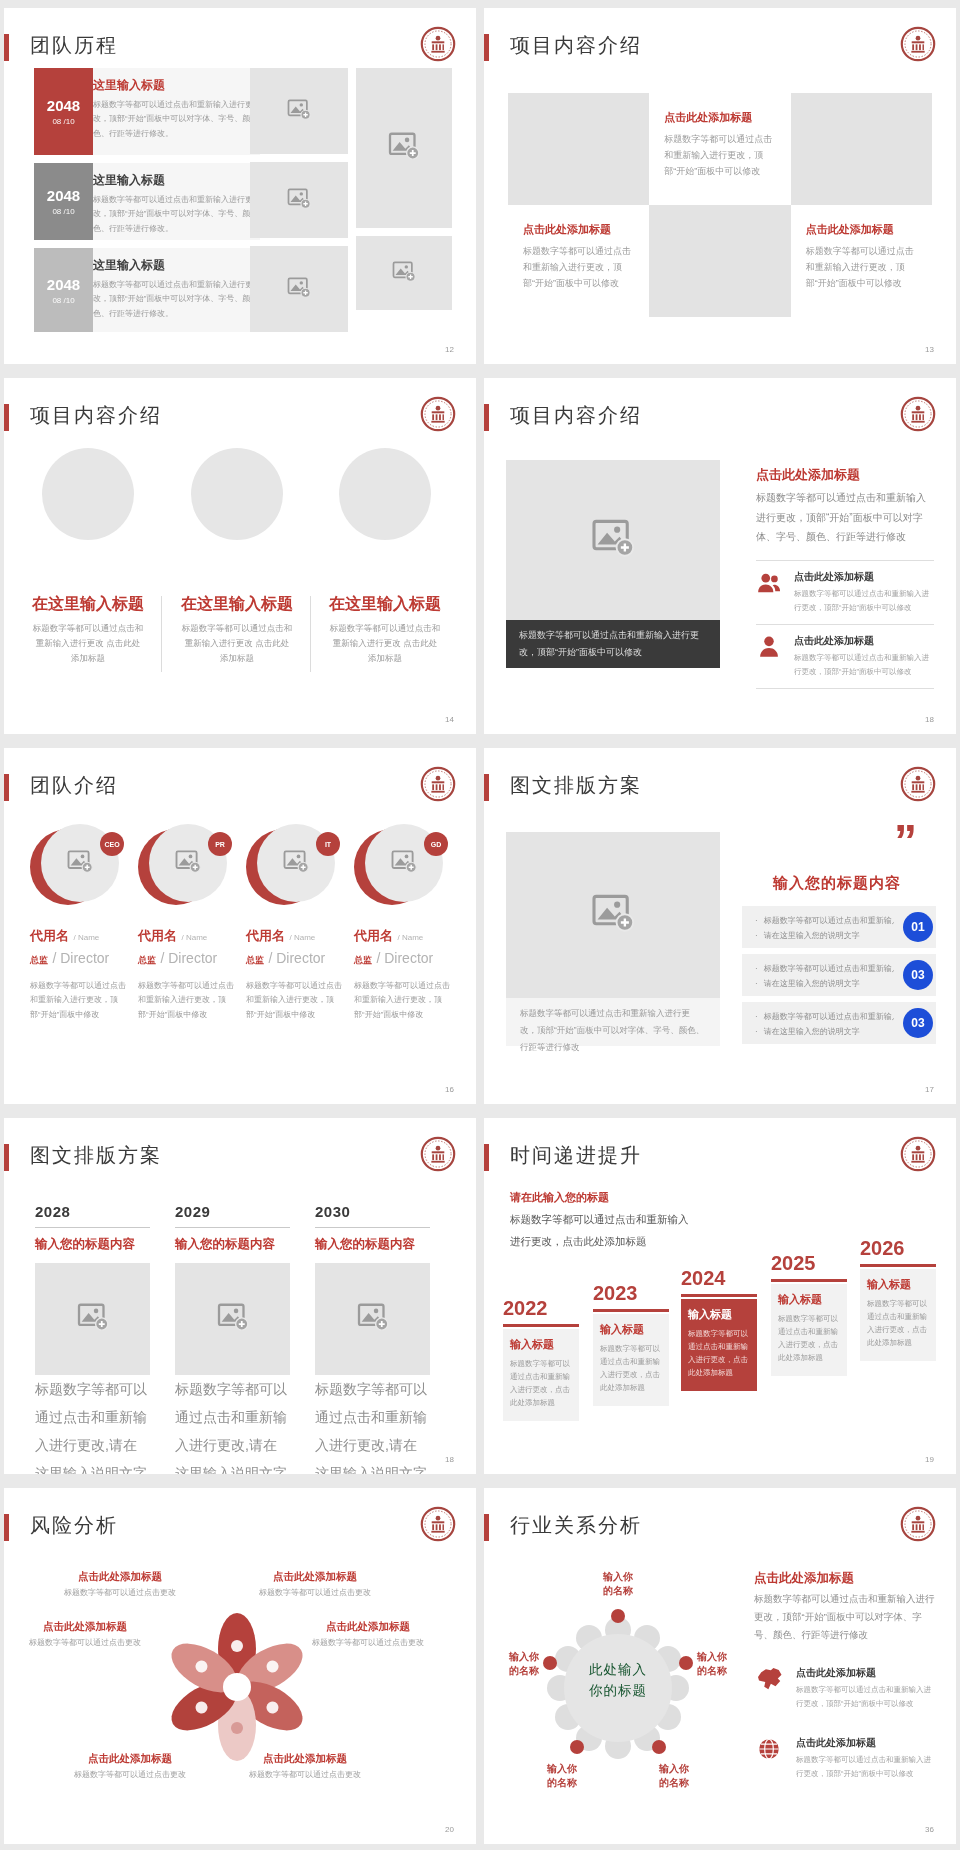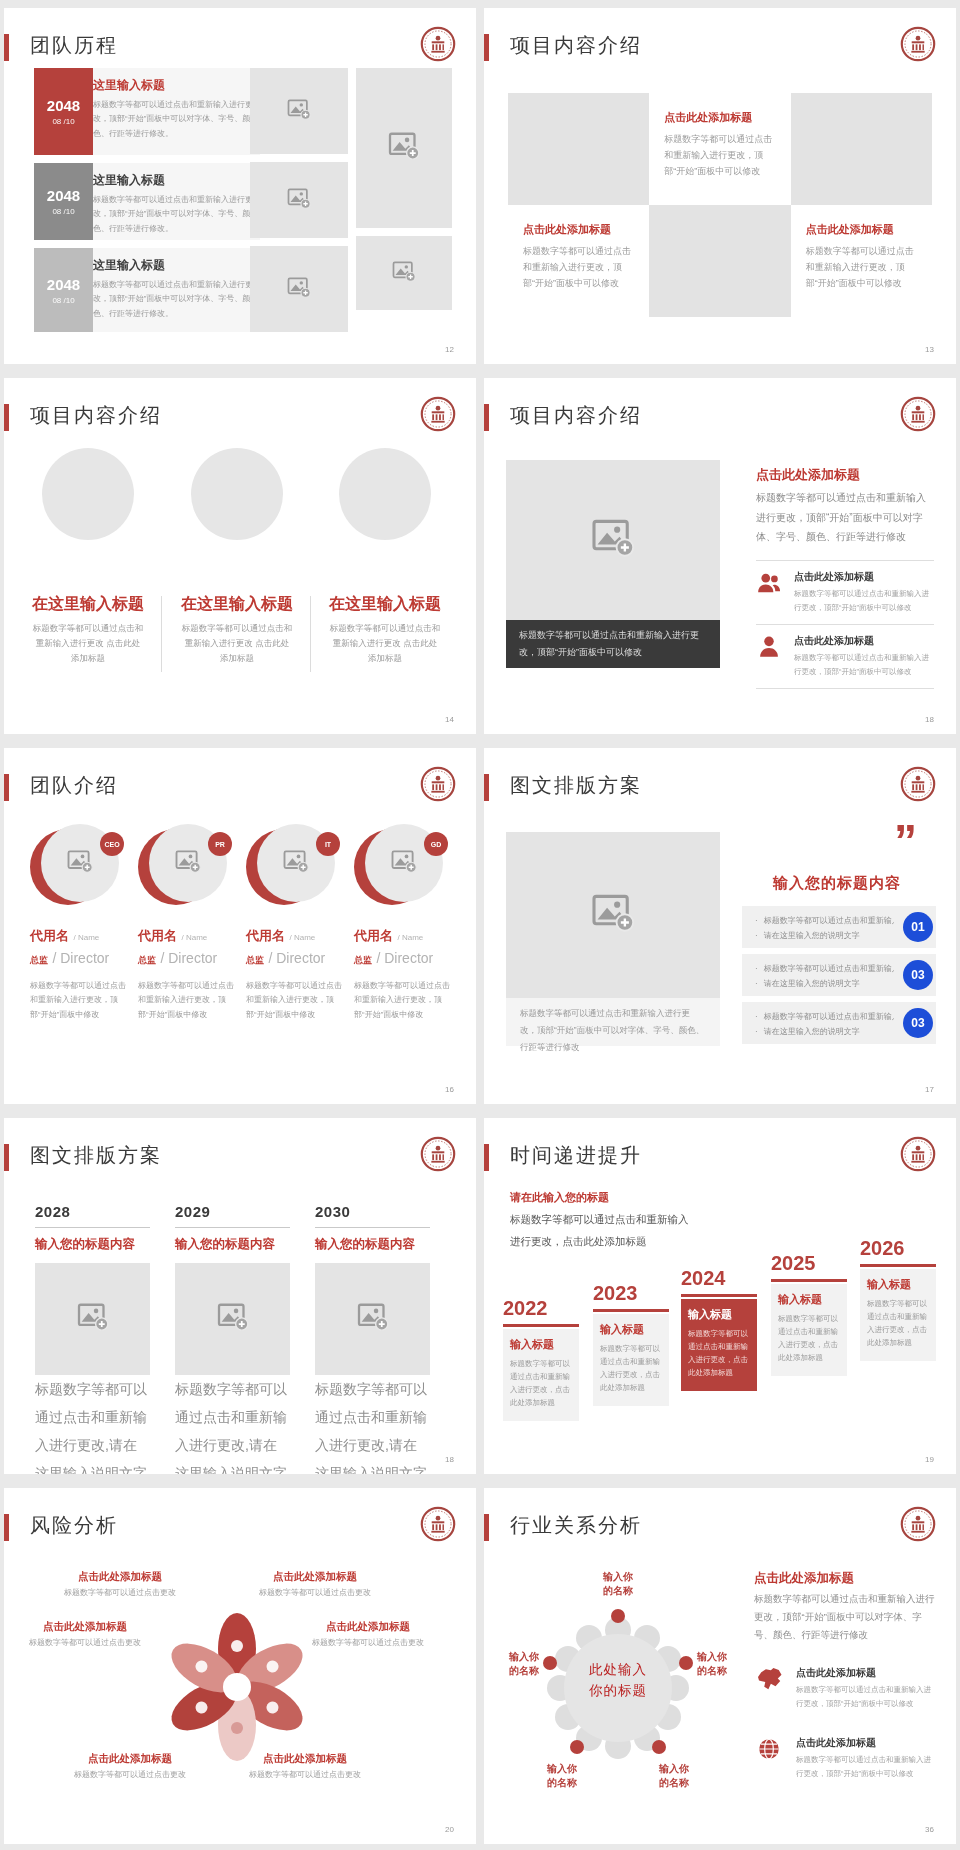--- a/index.html
+++ b/index.html
@@ -90,21 +90,21 @@
 .scard p{font-size:7.5px;line-height:1.75;color:#9b9b9b}
 .scard.hot{background:#b5413c}
 .scard.hot h5{color:#fff}
 .scard.hot p{color:#f3d9d7}
 
 .rlab{position:absolute;width:150px;text-align:center}
 .rlab h6{font-size:10.5px;color:#bd3a33;margin-bottom:3px}
 .rlab p{font-size:8px;color:#9e9e9e}
 
 .nlab{position:absolute;width:60px;text-align:center;font-weight:bold;color:#b5413c;font-size:10px;line-height:1.4}
-.ctext{position:absolute;left:70px;top:92px;width:100px;text-align:center;font-size:13.5px;color:#b91c1c;line-height:1.55;letter-spacing:1px}
+.ctext{position:absolute;left:70px;top:92px;width:100px;text-align:center;font-size:13.5px;color:#14532d;line-height:1.55;letter-spacing:1px}
 .t21{font-size:12.5px;font-weight:bold;color:#bd3a33}
 .b21{font-size:9.5px;line-height:1.9;color:#8f8f8f}
 .irow21 .ricon svg{width:30px;height:26px}
 </style>
 </head>
 <body>
 
 <div class="grid">
 
   <section class="slide">

